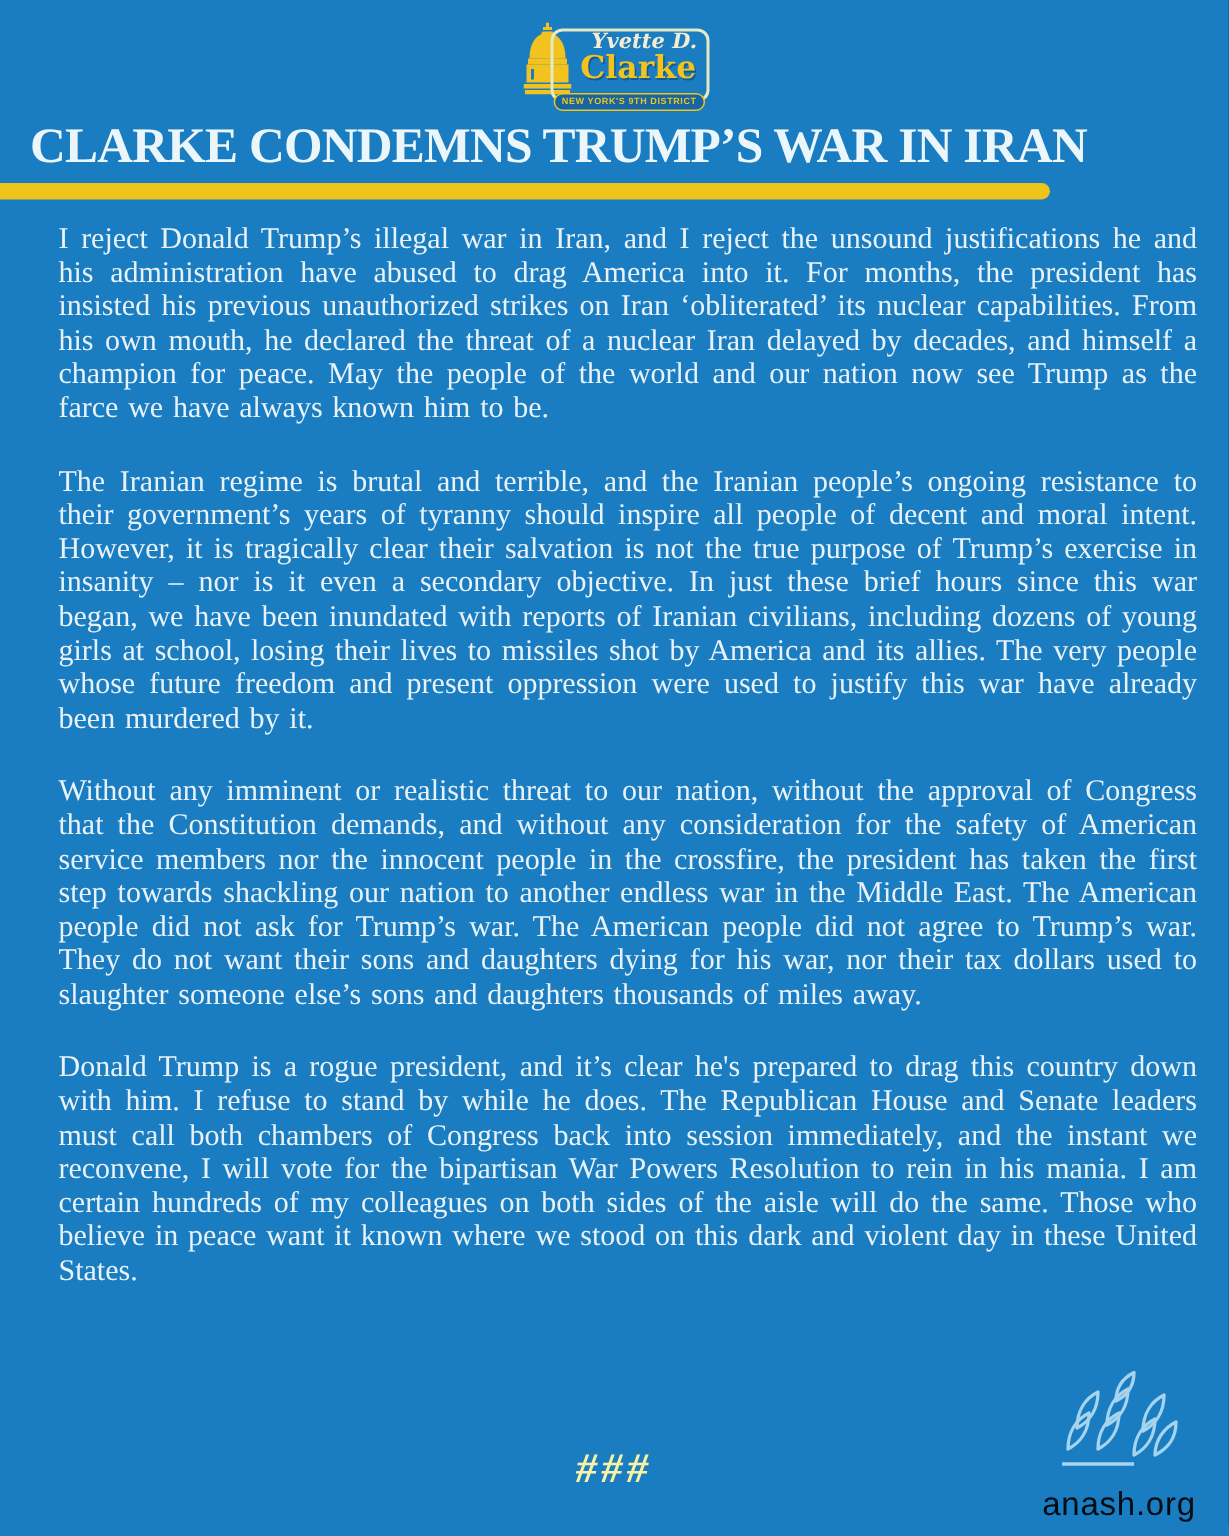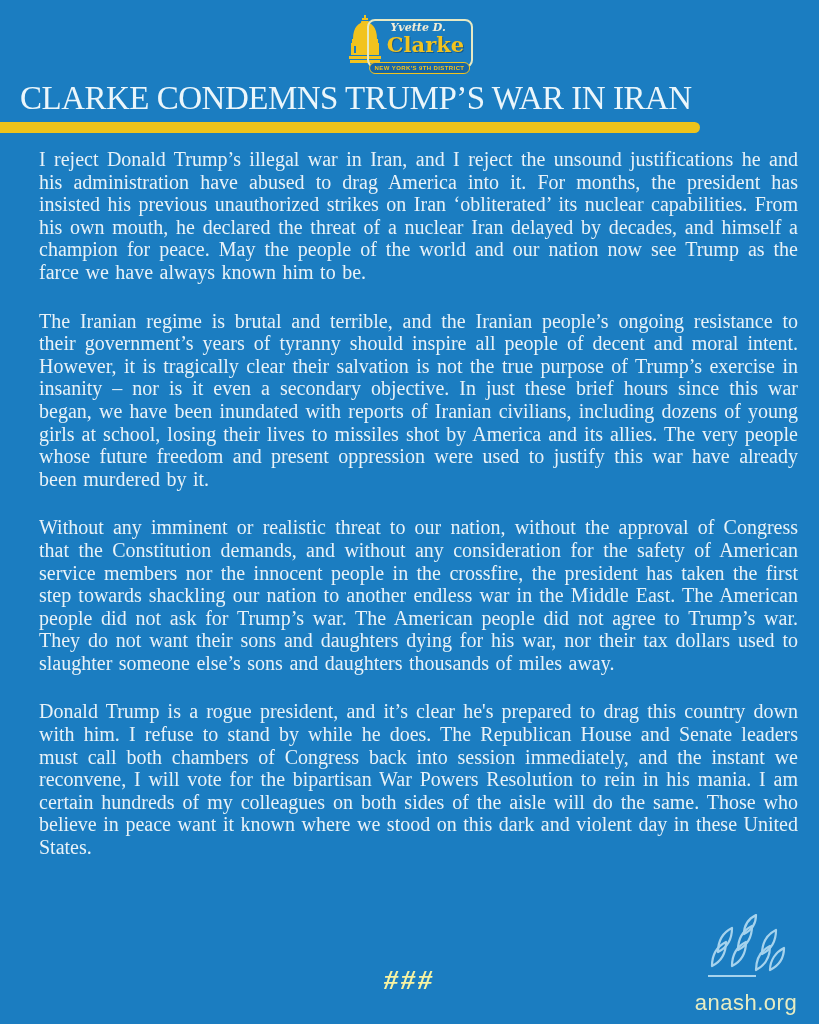--- a/index.html
+++ b/index.html
@@ -22,22 +22,23 @@
   .logo-box {
     position:absolute; left:18px; top:6px;
     width:86px; height:36px;
     border:2px solid #e6e9c4;
     border-radius:8px;
     padding:1px 2px 8px 14px;
   }
   .logo-top {
     font-family:"DejaVu Serif", serif;
     font-style:italic; font-weight:bold;
-    font-size:11px; line-height:12px;
+    font-size:14px; line-height:12px;
     color:#f3edd6;
+    text-align:center;
     padding-left:8px;
     white-space:nowrap;
   }
   .logo-main {
     font-family:"DejaVu Serif", serif;
     font-weight:bold;
     font-size:21px; line-height:21px;
     color:#f2c31e;
     text-shadow:1px 1px 0 #14598f;
     text-align:center;
@@ -56,21 +57,21 @@
     color:#f2c31e;
     padding:1px 5px;
     white-space:nowrap;
   }
 
   
   .headline {
     margin:6px 0 0 0;
     padding:0 20px;
     font-family:"Liberation Serif", serif;
-    font-weight:normal;
+    font-weight:bold;
     font-size:33px;
     line-height:34px;
     letter-spacing:-0.5px;
     color:#ebf6fb;
     white-space:nowrap;
   }
   .headline-bar {
     margin-top:7px;
     width:700px; height:11px;
     background:#eec31c;
@@ -107,21 +108,21 @@
     position:absolute;
     right:14px; bottom:8px;
     width:118px;
     text-align:center;
     opacity:0.9;
   }
   .watermark svg { display:block; margin:0 auto 2px auto; }
   .watermark-text {
     font-family:"Liberation Sans", sans-serif;
     font-size:22px;
-    color:#fef9c3;
+    color:#000000;
     letter-spacing:0.5px;
   }
 </style>
 </head>
 <body>
 
 <div class="page">
 
   <div class="logo-wrap">
     <svg class="dome-icon" viewBox="0 0 32 48" xmlns="http://www.w3.org/2000/svg">

